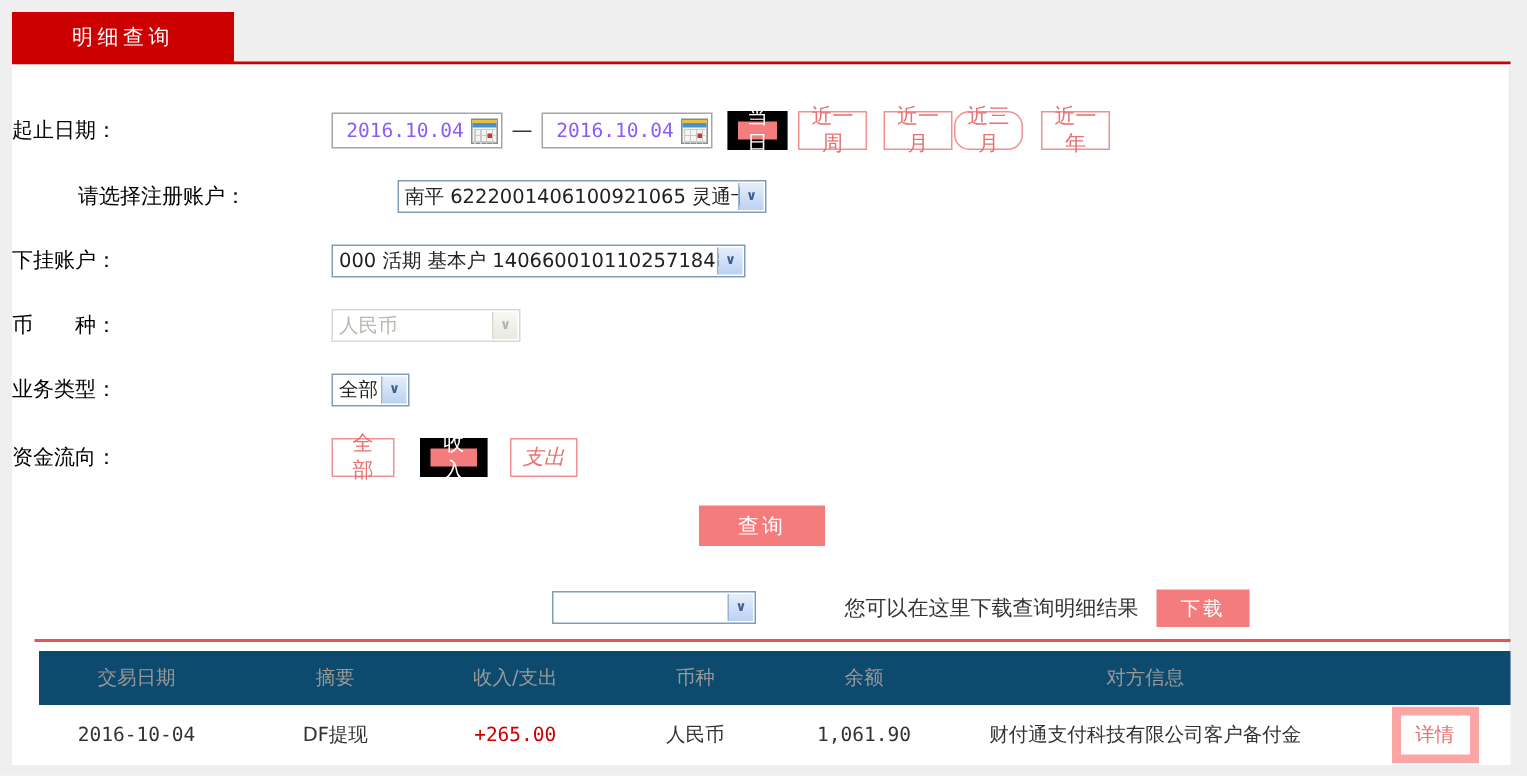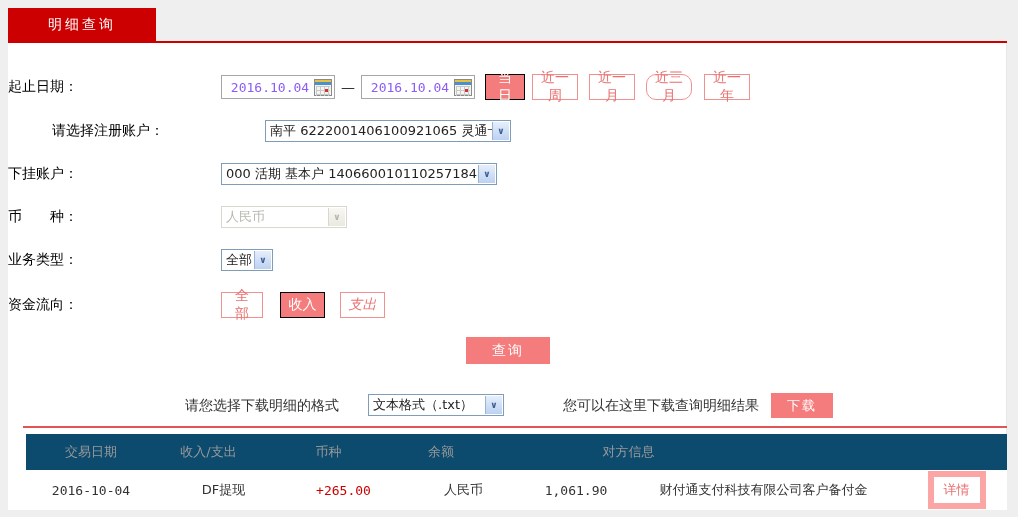--- a/index.html
+++ b/index.html
@@ -49,21 +49,21 @@
       repeating-linear-gradient(to bottom, #c9c9c9 0 1px, transparent 1px 4px);
   }
   .cal-icon .dot { position: absolute; right: 3px; bottom: 3px; width: 3px; height: 3px; background: #cc3333; }
   .date-dash { margin: 0 6px; font-size: 14px; color: #333; }
 
   .qbtn {
     height: 26px; padding: 0 7px; font-size: 14px; flex: none; cursor: pointer;
     display: flex; align-items: center; justify-content: center;
     font-family: "DejaVu Sans", sans-serif;
   }
-  .qbtn.filled { background: #f47c7c; color: #fff; border: 1px solid #000000; }
+  .qbtn.filled { background: #f47c7c; color: #fff; border: 7px solid #000000; }
   .qbtn.outline { background: #fff; color: #e87070; border: 1px solid #f29090; }
 
   
   .xp-select {
     position: relative; height: 22px; background: #fff; border: 1px solid #7f9db9;
     display: flex; align-items: center; flex: none; cursor: pointer;
   }
   .xp-select-text {
     flex: 1; font-size: 13px; color: #222; padding: 0 20px 0 4px;
     white-space: nowrap; overflow: hidden;
@@ -138,21 +138,21 @@
         <span class="cal-icon">
           <i class="stripe-y"></i>
             <i class="stripe-b"></i>
             <i class="grid"></i>
             <i class="dot"></i>
         </span>
       </div>
       <button class="qbtn filled" style="margin-left:10px; width:40px;">当日</button>
       <button class="qbtn outline" style="margin-left:7px; width:46px;">近一周</button>
       <button class="qbtn outline" style="margin-left:11px; width:46px;">近一月</button>
-      <button class="qbtn outline" style="margin-left:11px; width:46px;border-radius:10px;">近三月</button>
+      <button class="qbtn outline" style="margin-left:1px; width:46px;border-radius:10px;">近三月</button>
       <button class="qbtn outline" style="margin-left:12px; width:46px;">近一年</button>
     </div>
 
     <div class="frow" style="top:76px; height:24px;padding-left:44px;">
       <span class="flabel">请选择注册账户：</span>
       <div class="xp-select" style="width:246px;">
         <span class="xp-select-text">南平 6222001406100921065 灵通卡</span>
         <span class="xp-select-arrow">∨</span>
       </div>
     </div>
@@ -183,32 +183,31 @@
 
     <div class="frow" style="top:249px; height:26px;">
       <span class="flabel">资金流向：</span>
       <button class="qbtn outline" style="width:42px;">全部</button>
       <button class="qbtn filled" style="margin-left:17px; width:45px;">收入</button>
       <button class="qbtn outline" style="margin-left:15px; width:45px;font-style:italic;">支出</button>
     </div>
 
     <button class="query-btn">查询</button>
 
-    <span class="dl-label">请您选择下载明细的格式</span>
     <div class="xp-select dl-select">
-      <span class="xp-select-text">文本格式（.txt）</span>
       <span class="xp-select-arrow">∨</span>
     </div>
     <span class="dl-hint">您可以在这里下载查询明细结果</span>
     <button class="dl-btn">下载</button>
 
     <div class="table-redline"></div>
 
     <div class="trow thead">
       <div class="tcell c1">交易日期</div>
+      <div class="tcell c2">摘要</div>
       <div class="tcell c3">收入/支出</div>
       <div class="tcell c4">币种</div>
       <div class="tcell c5">余额</div>
       <div class="tcell c6">对方信息</div>
       <div class="tcell c7"></div>
     </div>
 
     <div class="trow tdata">
       <div class="tcell c1 num">2016-10-04</div>
       <div class="tcell c2">DF提现</div>

